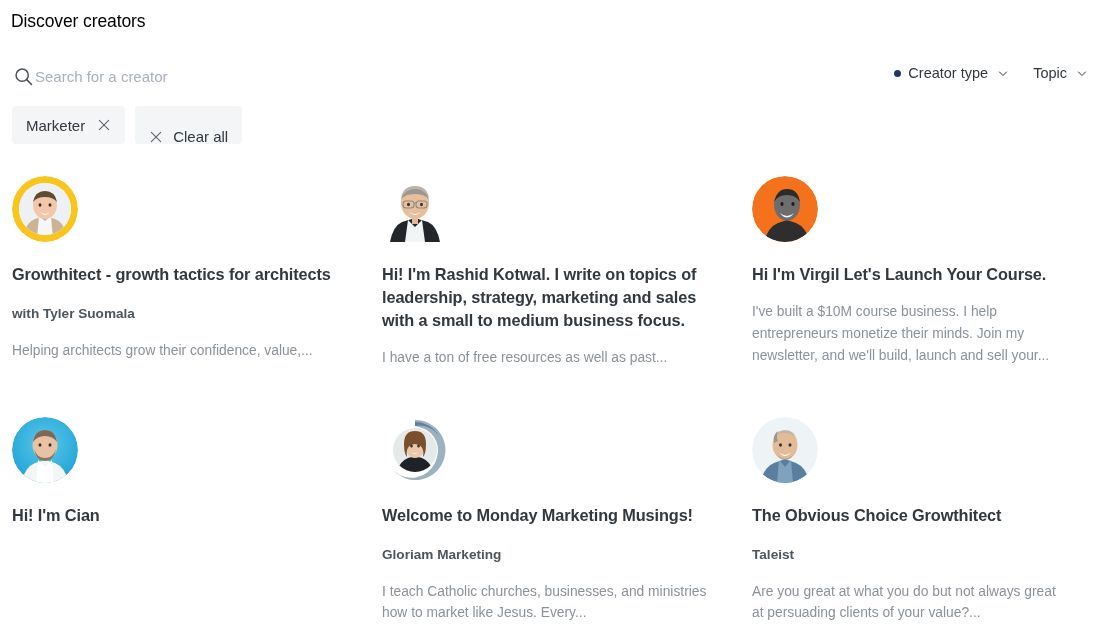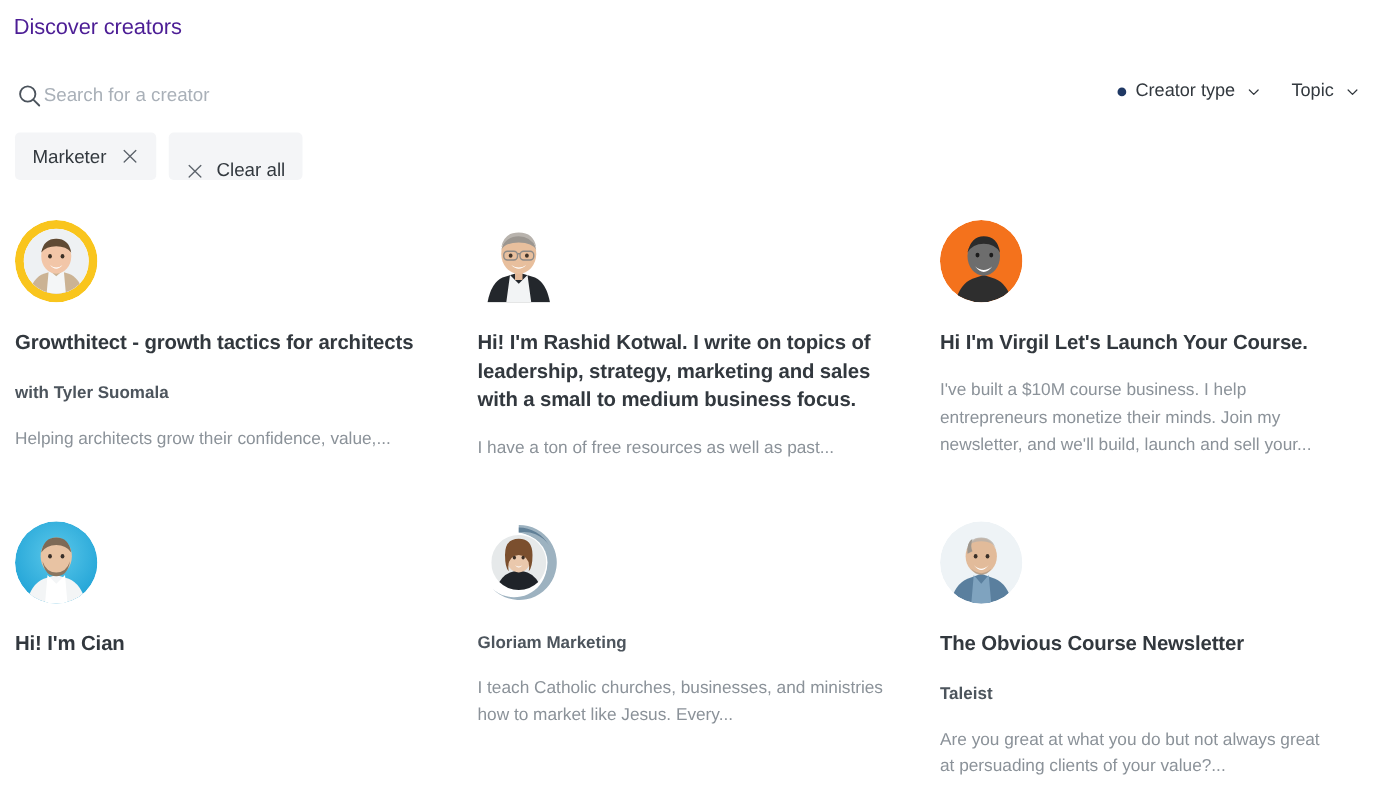--- a/index.html
+++ b/index.html
@@ -20,21 +20,21 @@
     background: #ffffff;
   }
 
   
   .page-title {
     position: absolute;
     left: 11px;
     top: 11px;
     font-size: 17.5px;
     font-weight: 500;
-    color: #4c1d95;
+    color: #000000;
     letter-spacing: -0.1px;
     white-space: nowrap;
   }
 
   
   .search-row {
     position: absolute;
     left: 12px;
     top: 60px;
     display: flex;
@@ -371,20 +371,21 @@
               <path d="M14 56 q4-12 12-15 l7 -2 l7 2 q8 3 12 15 z" fill="#1f2329"></path>
               <ellipse cx="33" cy="29" rx="10" ry="12" fill="#eac8ac"></ellipse>
               <path d="M22 27 q0-13 11-13 q11 0 11 13 q0 10 -3 13 q2-12 -8-13 q-10 1 -8 13 q-3-3 -3-13z" fill="#7b4f2e"></path>
               <ellipse cx="29.5" cy="29" rx="1.3" ry="1.5" fill="#3c2e24"></ellipse>
               <ellipse cx="36.5" cy="29" rx="1.3" ry="1.5" fill="#3c2e24"></ellipse>
               <path d="M30 35 q3 2.5 6 0 q-3 4 -6 0z" fill="#ffffff"></path>
             </g>
           </svg>
         </div>
       </div>
+      <div class="card-title">Welcome to Monday Marketing Musings!</div>
       <div class="card-subtitle">Gloriam Marketing</div>
       <div class="card-desc">I teach Catholic churches, businesses, and ministries how to market like Jesus. Every...</div>
     </div>
 
     <div class="card">
       <div class="avatar-wrap">
         <div class="avatar">
           <svg viewBox="0 0 66 66">
             <circle cx="33" cy="33" r="33" fill="#eef3f6"></circle>
             <clipPath id="c6">
@@ -398,19 +399,19 @@
               <path d="M21 24 q2-11 12-11 q10 0 12 11 q-1-8 -12-8 q-11 0 -12 8z" fill="#b9b2aa" opacity="0.8"></path>
               <path d="M22 26 q-1-9 4-12 q-2 6 0 10z" fill="#9e968d"></path>
               <ellipse cx="28.5" cy="28" rx="1.5" ry="1.8" fill="#3a3029"></ellipse>
               <ellipse cx="38" cy="28" rx="1.5" ry="1.8" fill="#3a3029"></ellipse>
               <path d="M27 35 q6 6 12 0 q-6 8 -12 0z" fill="#ffffff"></path>
               <path d="M25 38 q8 7 16 0 q-3 5 -8 5 q-5 0 -8 -5z" fill="#9a8e80" opacity="0.55"></path>
             </g>
           </svg>
         </div>
       </div>
-      <div class="card-title">The Obvious Course Newsletter</div>
+      <div class="card-title">The Obvious Choice Growthitect</div>
       <div class="card-subtitle">Taleist</div>
       <div class="card-desc">Are you great at what you do but not always great at persuading clients of your value?...</div>
     </div>
 
   </div>
 </div>
 
 </body></html>

